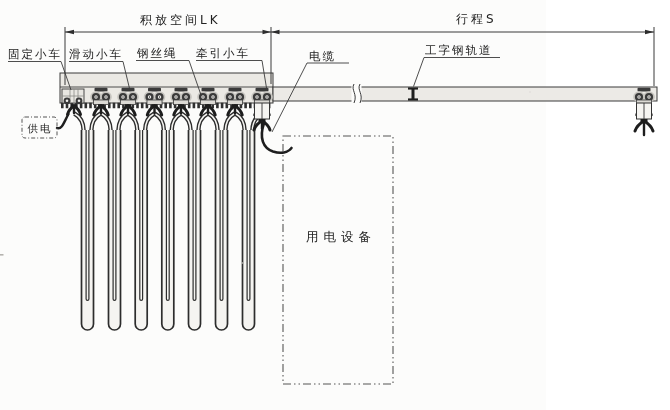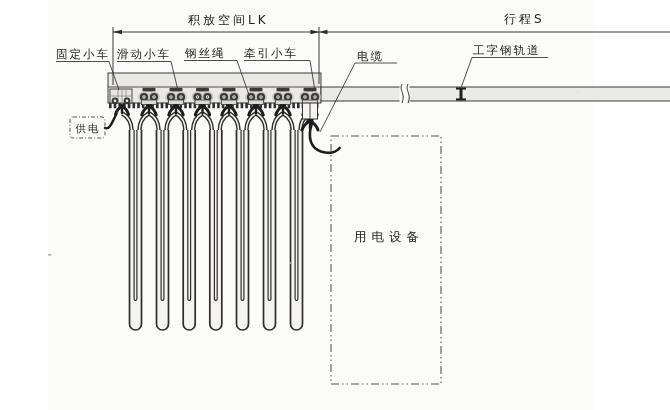--- a/index.html
+++ b/index.html
@@ -1,18 +1,18 @@
 <!DOCTYPE html>
 <html><head>
 <meta charset="utf-8">
 <style>
   html,body{margin:0;padding:0;}
   body{width:670px;height:410px;overflow:hidden;background:#ffffff;}
   .page{position:relative;width:546px;height:410px;background:#fcfcfb;
-        font-family:"DejaVu Sans","Liberation Sans",sans-serif;margin-left:48px;}
+        font-family:"DejaVu Sans","Liberation Sans",sans-serif;}
   svg text{fill:#222;font-family:"DejaVu Sans","Liberation Sans",sans-serif;}
   .dim-text{font-size:12px;letter-spacing:3px;}
   .lbl-text{font-size:11.5px;letter-spacing:2px;font-weight:500;}
   .box-text{font-size:10.5px;letter-spacing:2px;}
   .equip-text{font-size:12.5px;letter-spacing:5px;}
 </style>
 </head>
 <body>
 
 <div class="page">

